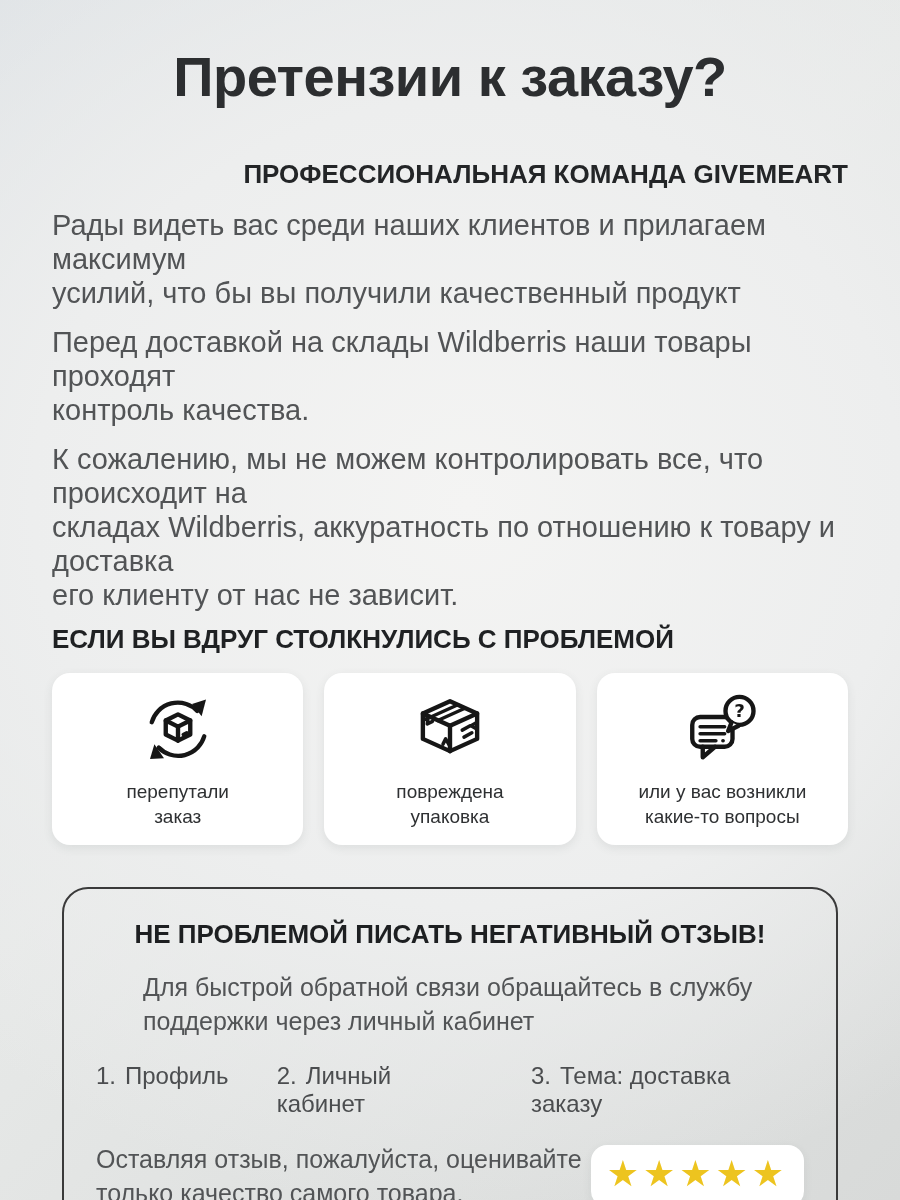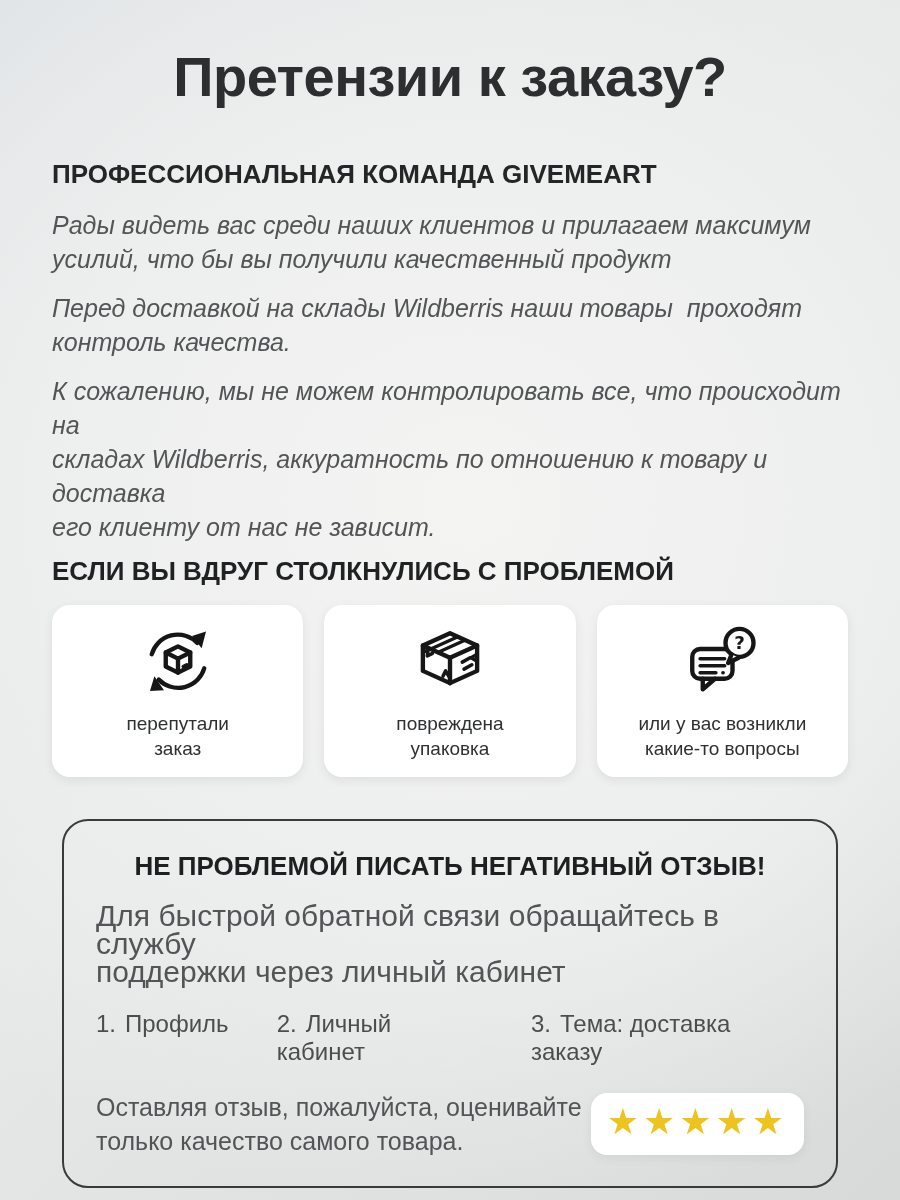--- a/index.html
+++ b/index.html
@@ -17,33 +17,32 @@
   .title{
     margin:44px 0 0;
     text-align:center;
     font-size:56px;
     font-weight:700;
     letter-spacing:-0.5px;
     color:#2c2e30;
   }
   .subtitle{
     margin-top:50px;
-    text-align:left;
+    text-align:right;
     font-size:26px;
     font-weight:700;
     color:#232527;
   }
   .paragraphs{margin-top:18px;}
   .para{
     margin:15px 0 11px;
-    font-size:25px;
+    font-size:29px;
     line-height:34px;
     color:#525456;
     white-space:pre-wrap;
-    font-style:italic;
   }
   .section-heading{
     margin-top:12px;
     text-align:left;
     font-size:26px;
     font-weight:700;
     color:#1f2123;
   }
   .cards{
     margin-top:18px;
@@ -80,24 +79,25 @@
     box-sizing:border-box;
   }
   .notice-heading{
     text-align:center;
     font-size:26px;
     font-weight:700;
     color:#1d1f21;
   }
   .notice-text{
     margin-top:20px;
-    font-size:30px;
-    line-height:28px;
+    font-size:25px;
+    line-height:34px;
     color:#525456;
     white-space:pre-wrap;
+    margin-left:47px;
   }
   .steps{
     margin-top:24px;
     display:flex;
     gap:48px;
     font-size:24px;
     color:#4b4d4f;
   }
   .step-num{margin-right:9px;}
   .notice-bottom{

